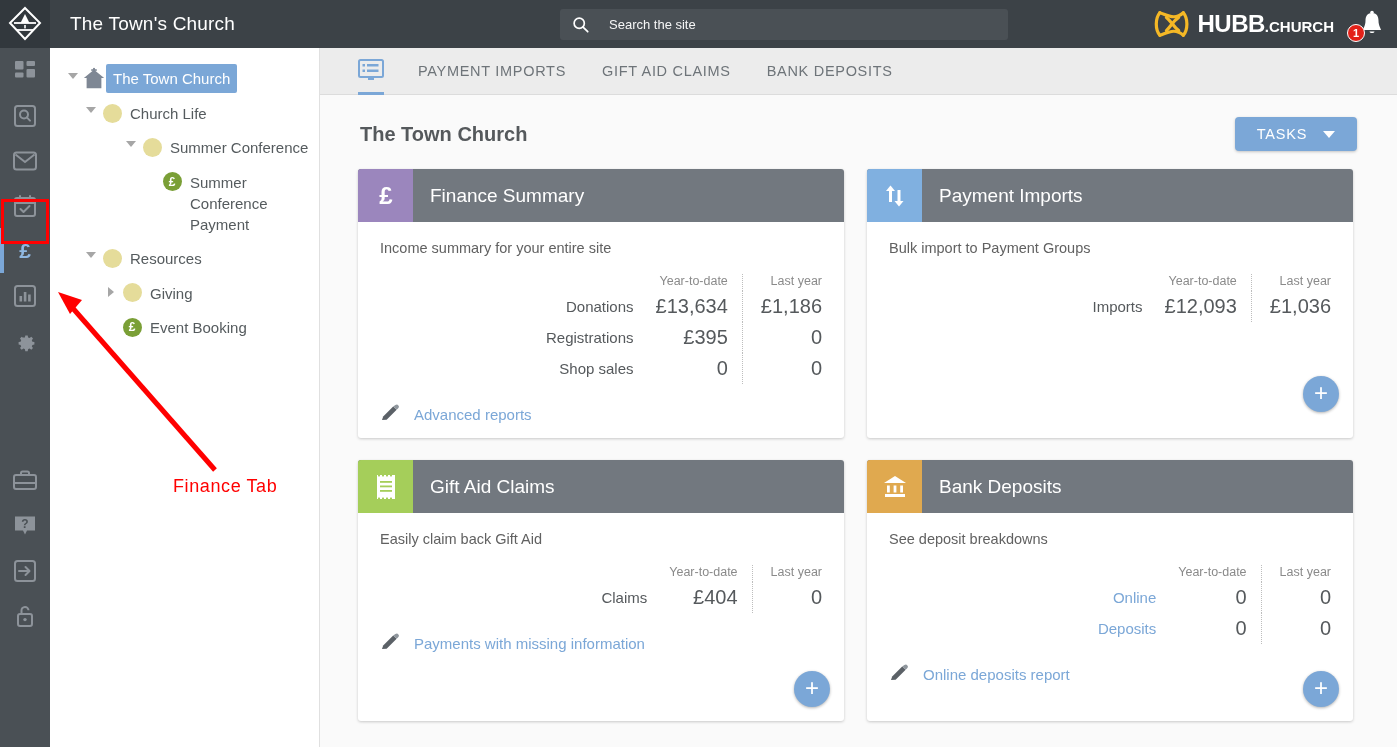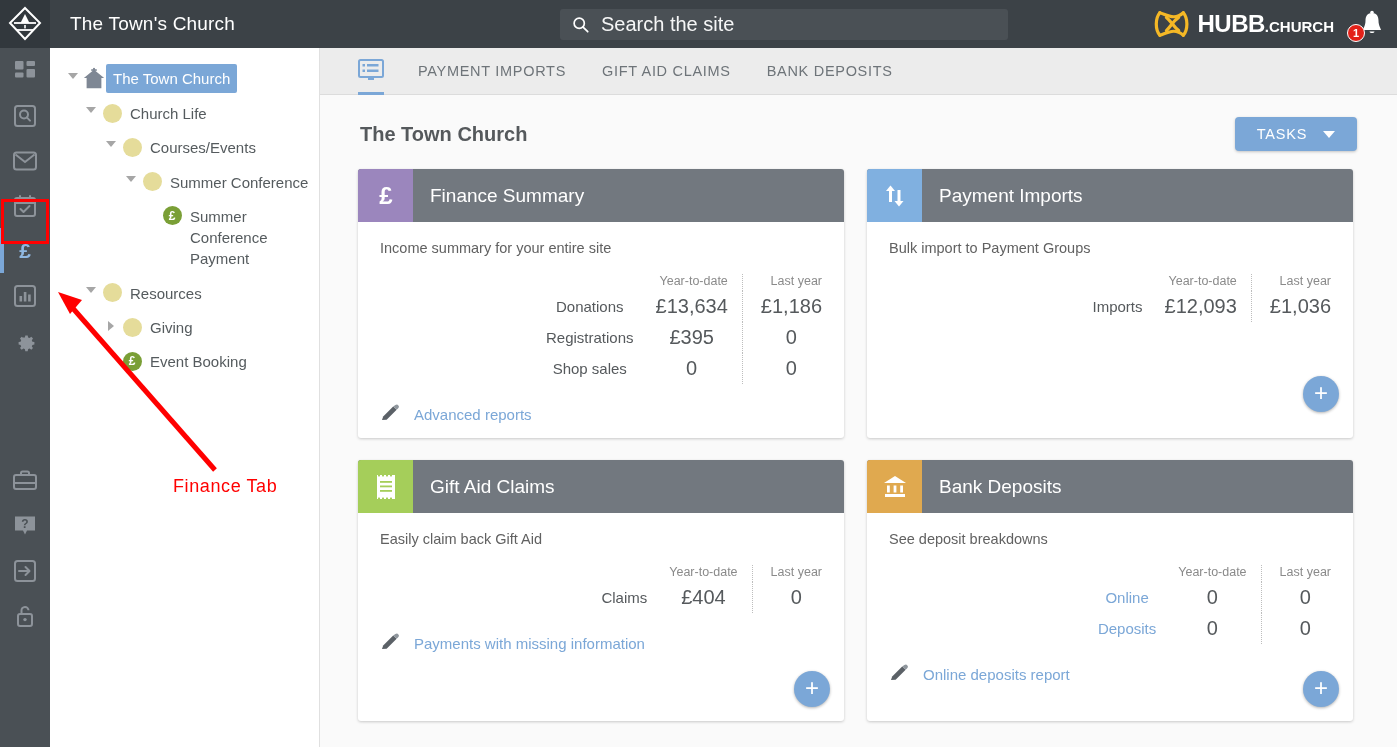--- a/index.html
+++ b/index.html
@@ -25,21 +25,21 @@
     color: #ffffff; font-size: 19px; margin-left: 20px;
     font-weight: 400; letter-spacing: .2px; white-space: nowrap;
   }
   .search-wrap {
     position: absolute; left: 560px; top: 9px; width: 448px; height: 31px;
     background: #4a5055; border-radius: 3px;
     display: flex; align-items: center; padding: 0 12px;
   }
   .search-input {
     border: none; outline: none; background: transparent;
-    color: #7dd3fc; font-size: 20px; margin-left: 12px; width: 380px;
+    color: #7dd3fc; font-size: 13px; margin-left: 20px; width: 380px;
     font-family: "Liberation Sans", sans-serif;
   }
   .search-input::placeholder { color: #ffffff; opacity: .95; }
   .brand {
     position: absolute; right: 63px; top: 0; height: 48px;
     display: flex; align-items: center;
   }
   .brand-text { color: #ffffff; font-size: 24px; font-weight: bold; letter-spacing: -.5px; }
   .brand-text .dot { font-size: 15px; font-weight: bold; letter-spacing: 0px; }
   .bell-wrap { position: absolute; right: 10px; top: 8px; width: 40px; height: 36px; }
@@ -168,21 +168,21 @@
   .card-body { padding: 18px 22px 14px 22px; position: relative; }
   .card-sub { font-size: 14.5px; color: #616161; }
 
   table.stats { margin: 18px 0 0 auto; border-collapse: collapse; }
   table.stats th {
     font-size: 12.5px; color: #8a8a8a; font-weight: normal; text-align: right;
     padding: 0 0 3px 0;
   }
   table.stats th.ytd { padding-right: 14px; }
   table.stats th.ly { padding-left: 18px; }
-  table.stats td { font-size: 15px; color: #55595c; text-align: center; padding: 4px 0; }
+  table.stats td { font-size: 15px; color: #55595c; text-align: right; padding: 4px 0; }
   table.stats td.lbl { padding-right: 22px; font-size: 15px; color: #55595c; }
   table.stats td.lbl.link { color: #7ba7d7; cursor: pointer; }
   table.stats td.ytd { font-size: 20px; color: #55595c; padding-right: 14px; }
   table.stats td.ly {
     font-size: 20px; color: #55595c; padding-left: 18px;
     border-left: 1px dotted #bdbdbd;
   }
   table.stats th.ly { border-left: 1px dotted #bdbdbd; }
 
   .card-link-row { display: flex; align-items: center; gap: 14px; margin-top: 20px; }
@@ -350,29 +350,20 @@
     <div class="tree-row" style="padding-left:32px">
       <div class="caret">
           <span class="caret-down"></span>
         </div>
       <div class="node-icon">
           <span class="dot-yellow"></span>
         </div>
       <div class="node-label">Church Life</div>
     </div>
 
-    <div class="tree-row" style="padding-left:52px">
-      <div class="caret">
-          <span class="caret-down"></span>
-        </div>
-      <div class="node-icon">
-          <span class="dot-yellow"></span>
-        </div>
-      <div class="node-label">Courses/Events</div>
-    </div>
 
     <div class="tree-row" style="padding-left:72px">
       <div class="caret">
           <span class="caret-down"></span>
         </div>
       <div class="node-icon">
           <span class="dot-yellow"></span>
         </div>
       <div class="node-label">Summer Conference</div>
     </div>

